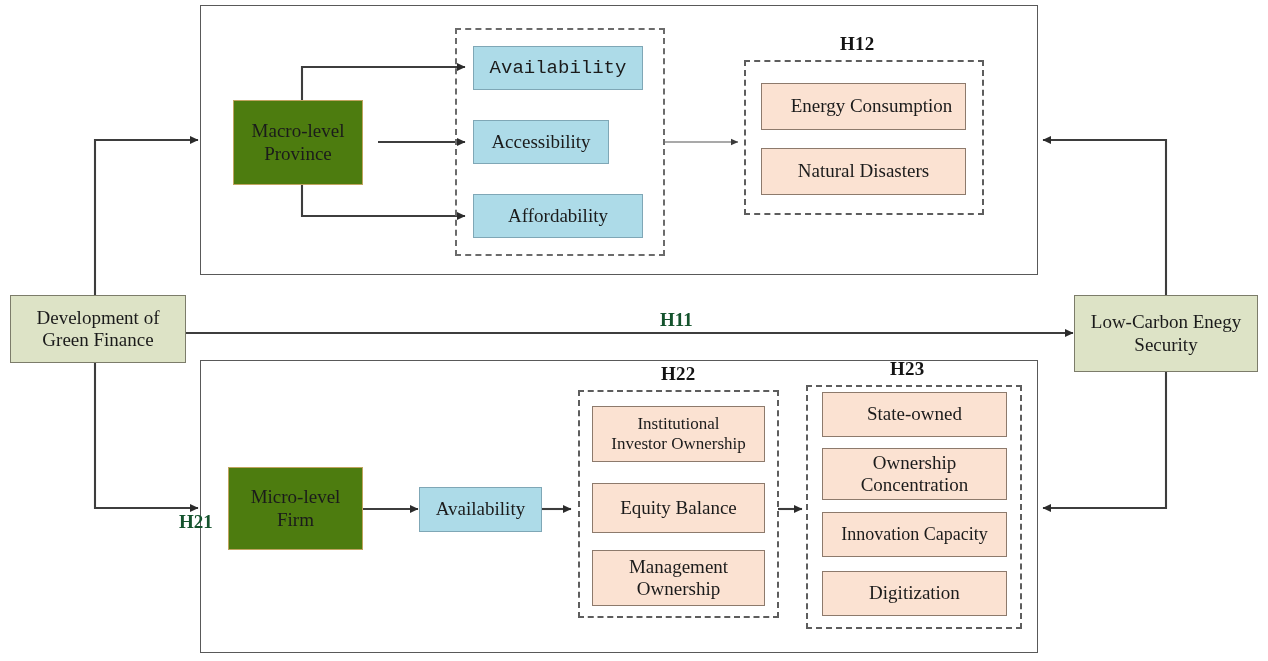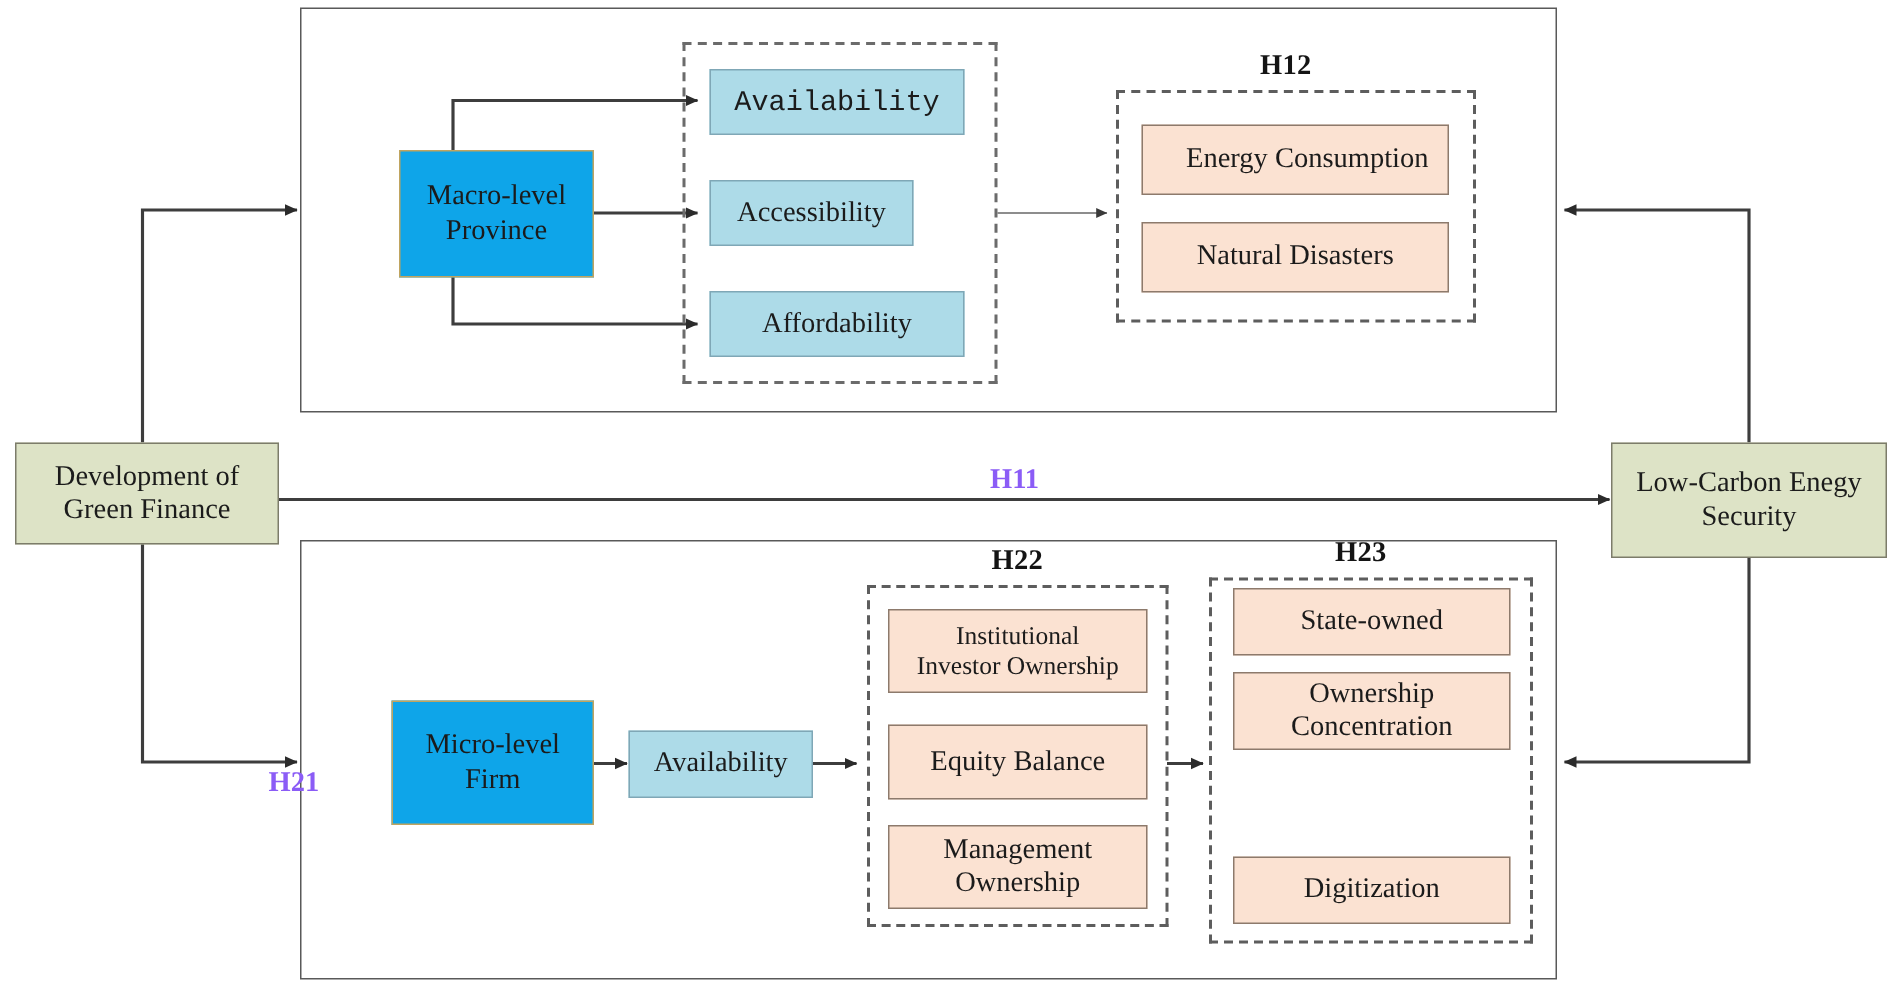--- a/index.html
+++ b/index.html
@@ -25,21 +25,21 @@
     justify-content: center;
     text-align: center;
     line-height: 1.18;
     color: #1b1b1b;
     border: 1.6px solid #6f6f6f;
     font-size: 19px;
     padding: 2px 4px;
     white-space: pre-line;
   }
   .node.green  { background: #dde3c6; border-color: #7c7c6a; }
-  .node.yellow { background: #0ea5e9; border-color: #c0a45f; margin-left: 33px; }
+  .node.yellow { background: #4d7c0f; border-color: #c0a45f; }
   .node.blue   { background: #addbe8; border-color: #7fa7b6; }
   .node.peach  { background: #fbe2d2; border-color: #8d7a6c; }
 
   .group-box {
     position: absolute;
     box-sizing: border-box;
     border: 1.8px solid #595959;
     background: transparent;
   }
   .dashed-box {
@@ -55,21 +55,21 @@
     font-weight: bold;
     font-size: 19px;
     color: #141414;
     letter-spacing: 0.2px;
     white-space: nowrap;
   }
   .edge-label {
     position: absolute;
     font-weight: bold;
     font-size: 19px;
-    color: #8b5cf6;
+    color: #14532d;
     white-space: nowrap;
   }
   svg.wires {
     position: absolute;
     left: 0;
     top: 0;
     width: 1268px;
     height: 661px;
     pointer-events: none;
   }
@@ -157,15 +157,16 @@
 Investor Ownership</div>
   <div class="node peach" style="left:592px; top:483px; width:173px; height:50px;">Equity Balance</div>
   <div class="node peach" style="left:592px; top:550px; width:173px; height:56px;">Management
 Ownership</div>
 
   <div class="grp-label" style="left:890px; top:358px;">H23</div>
   <div class="dashed-box" style="left:806px; top:385px; width:216px; height:244px;"></div>
   <div class="node peach" style="left:822px; top:392px; width:185px; height:45px;">State-owned</div>
   <div class="node peach" style="left:822px; top:448px; width:185px; height:52px;">Ownership
 Concentration</div>
+  <div class="node peach" style="left:822px; top:512px; width:185px; height:45px; font-size:18px;">Innovation Capacity</div>
   <div class="node peach" style="left:822px; top:571px; width:185px; height:45px;">Digitization</div>
 
 </div>
 
 </body></html>

